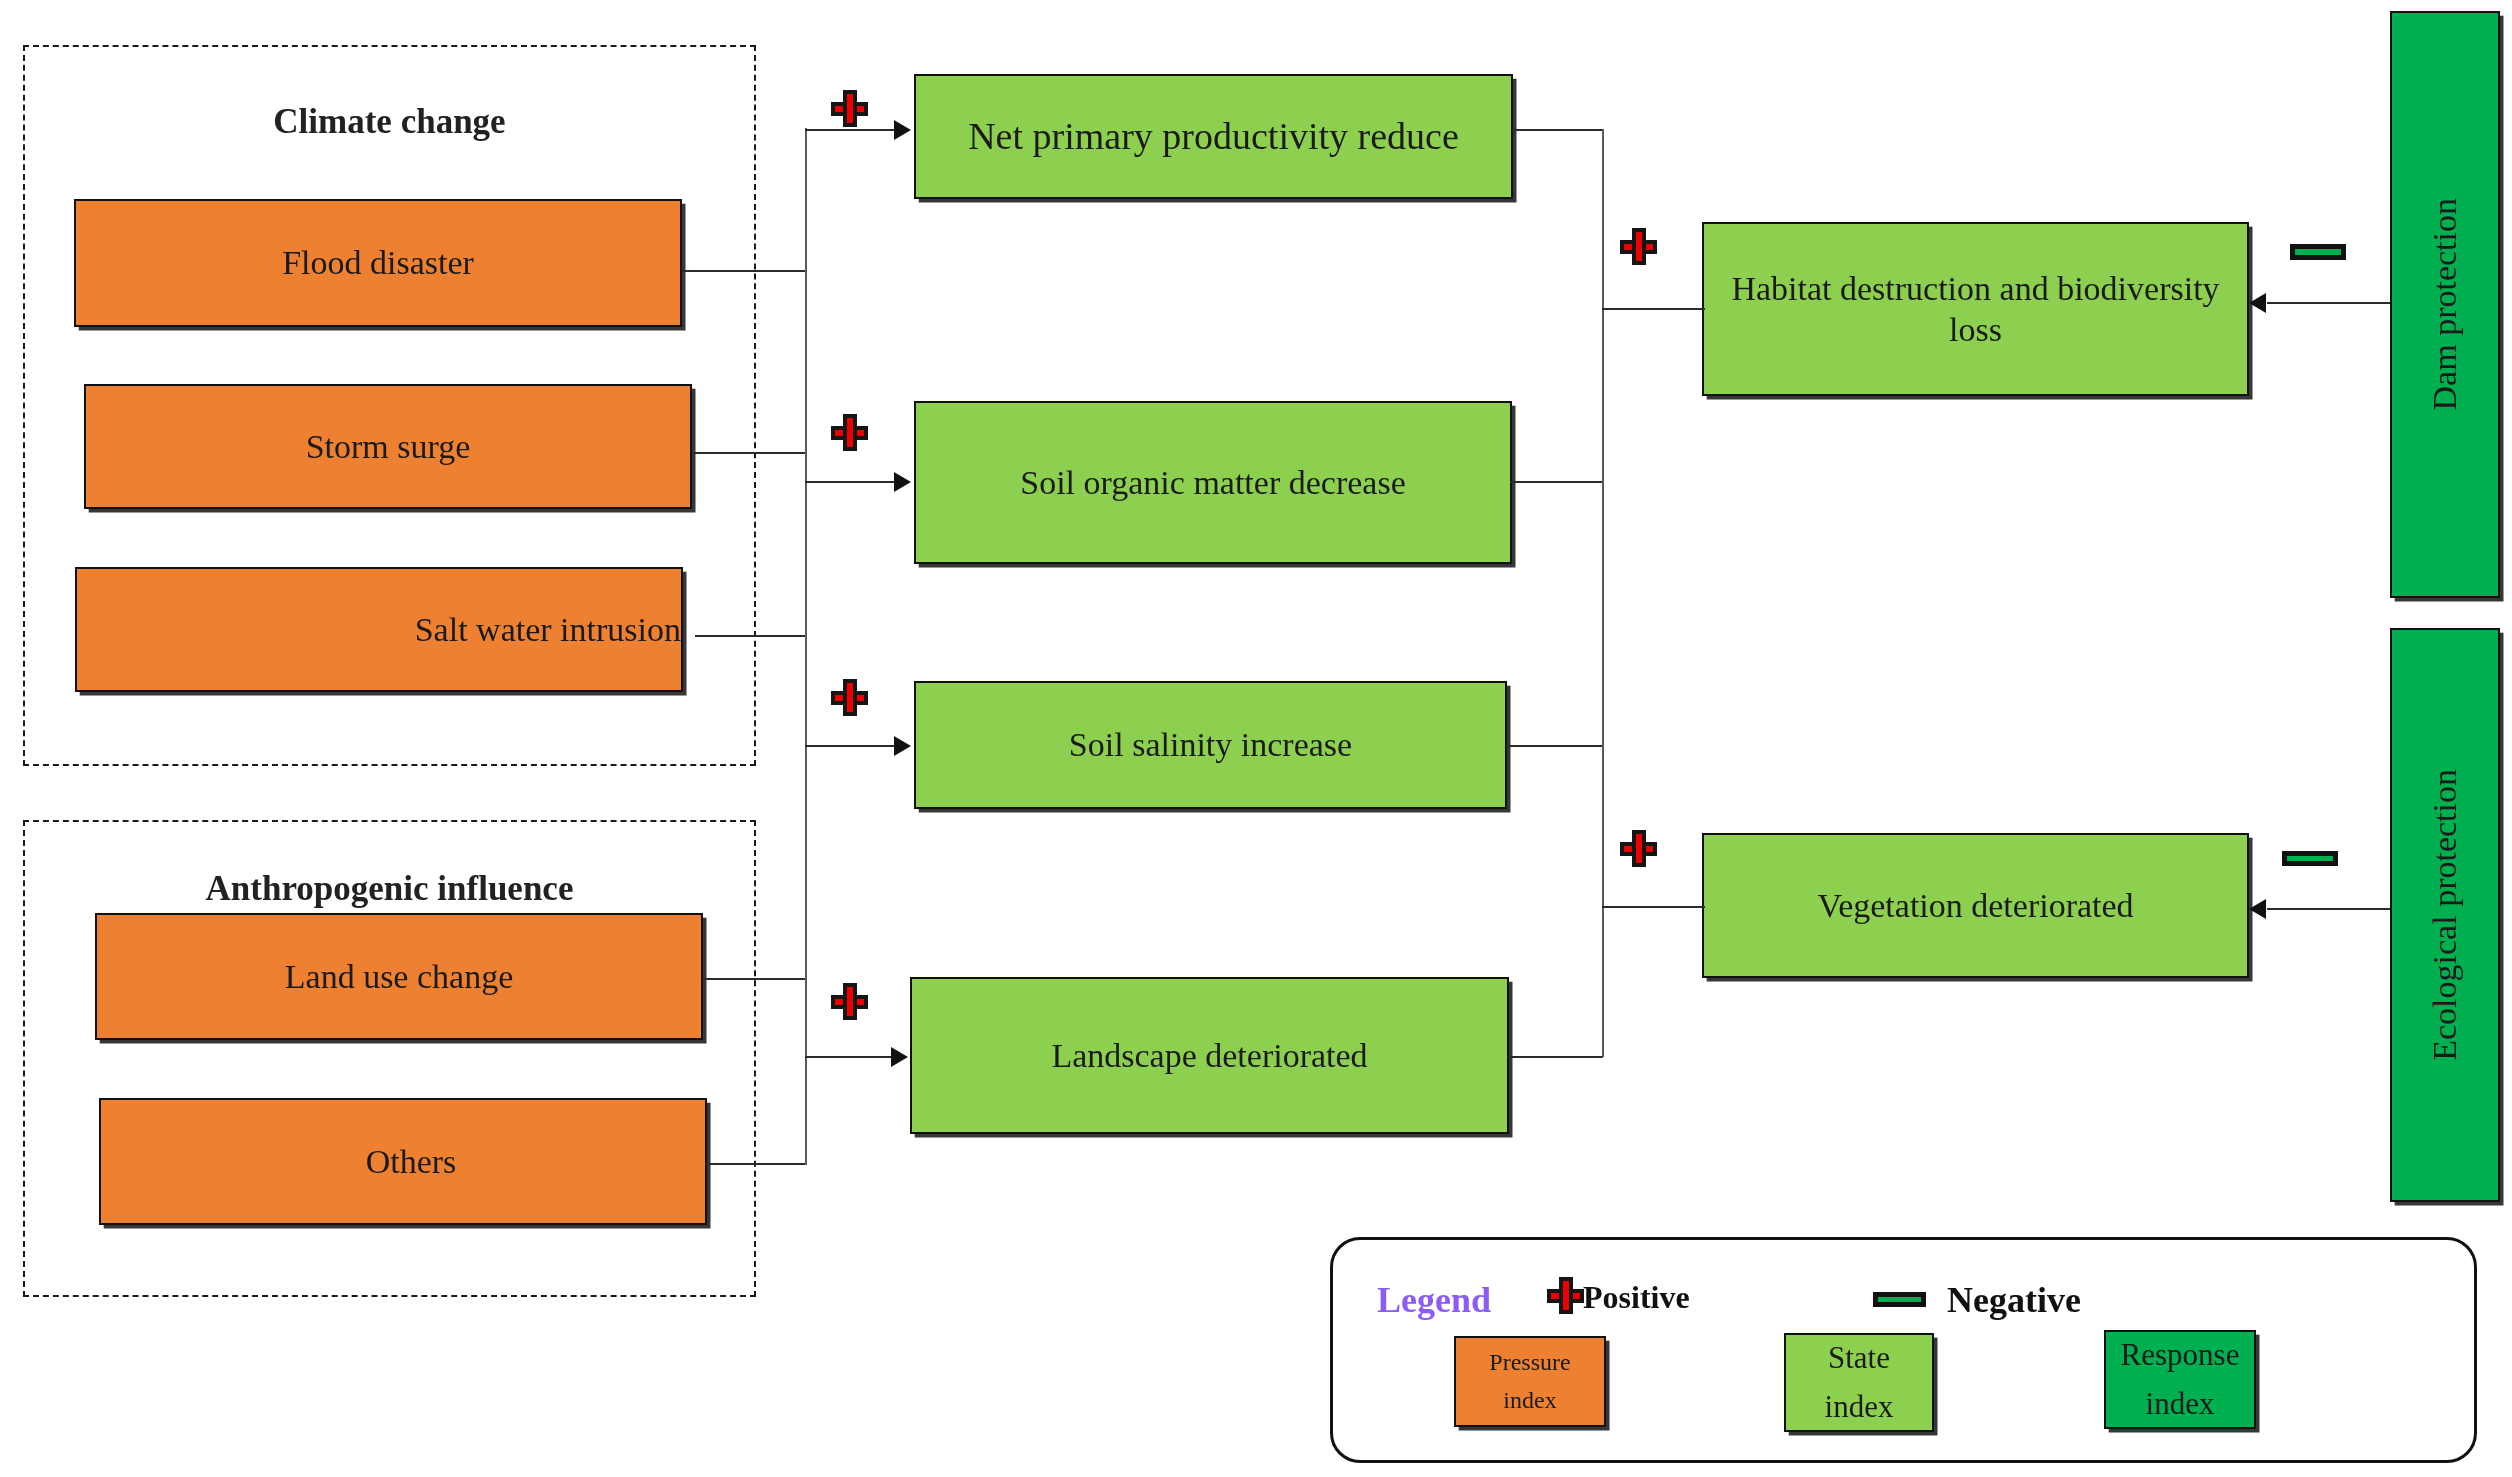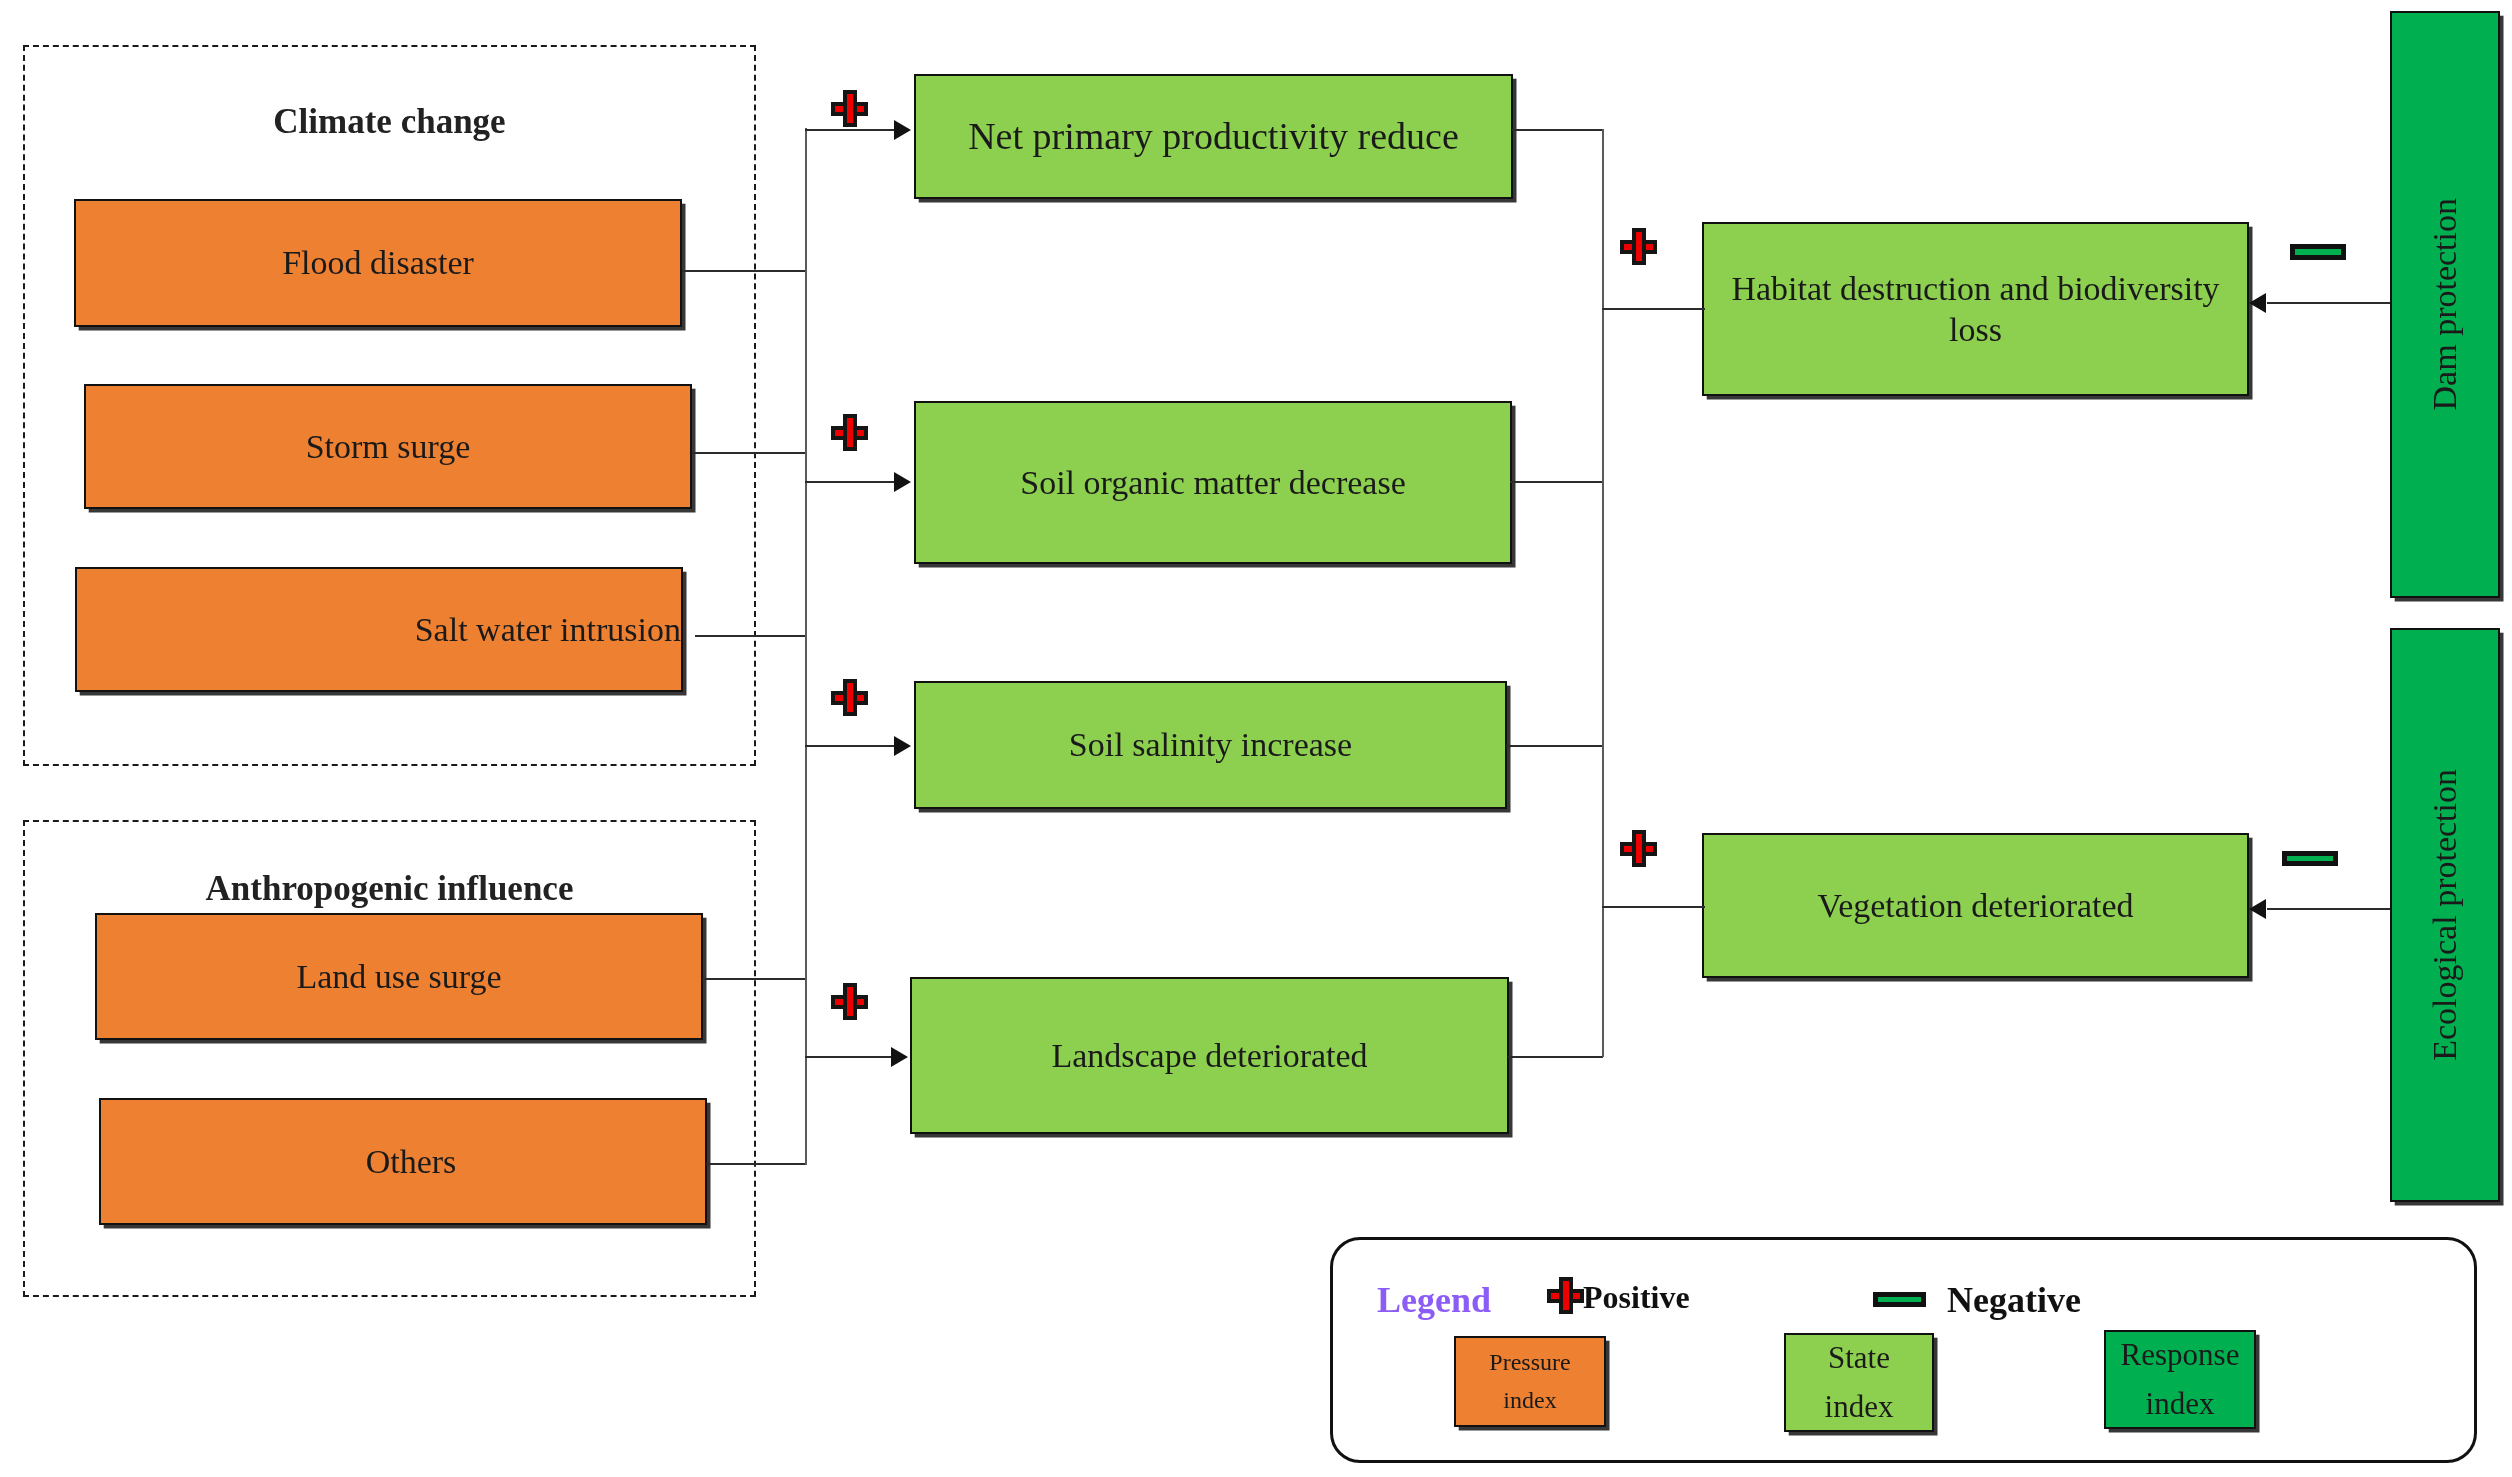--- a/index.html
+++ b/index.html
@@ -61,21 +61,21 @@
 
   <div class="node pressure" style="left:84px;top:384px;width:608px;height:125px;font-size:34px;">
     <span>Storm surge</span>
   </div>
 
   <div class="node pressure" style="left:75px;top:567px;width:608px;height:125px;font-size:34px;justify-content:flex-end;">
     <span>Salt water intrusion</span>
   </div>
 
   <div class="node pressure" style="left:95px;top:913px;width:608px;height:127px;font-size:34px;">
-    <span>Land use surge</span>
+    <span>Land use change</span>
   </div>
 
   <div class="node pressure" style="left:99px;top:1098px;width:608px;height:127px;font-size:34px;padding-left:16px;">
     <span>Others</span>
   </div>
 
   <div class="node state" style="left:914px;top:74px;width:599px;height:125px;font-size:38px;">
     <span>Net primary productivity reduce</span>
   </div>
 

